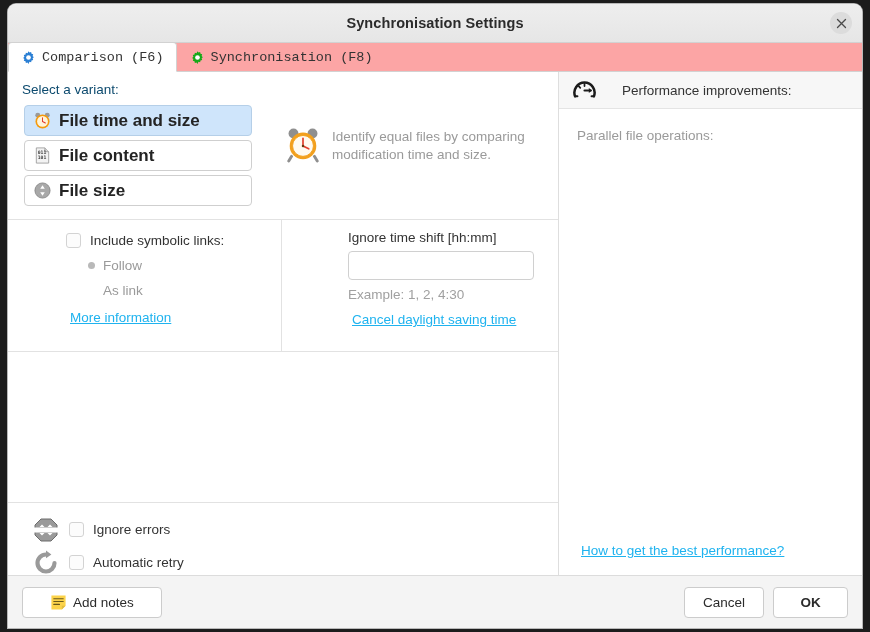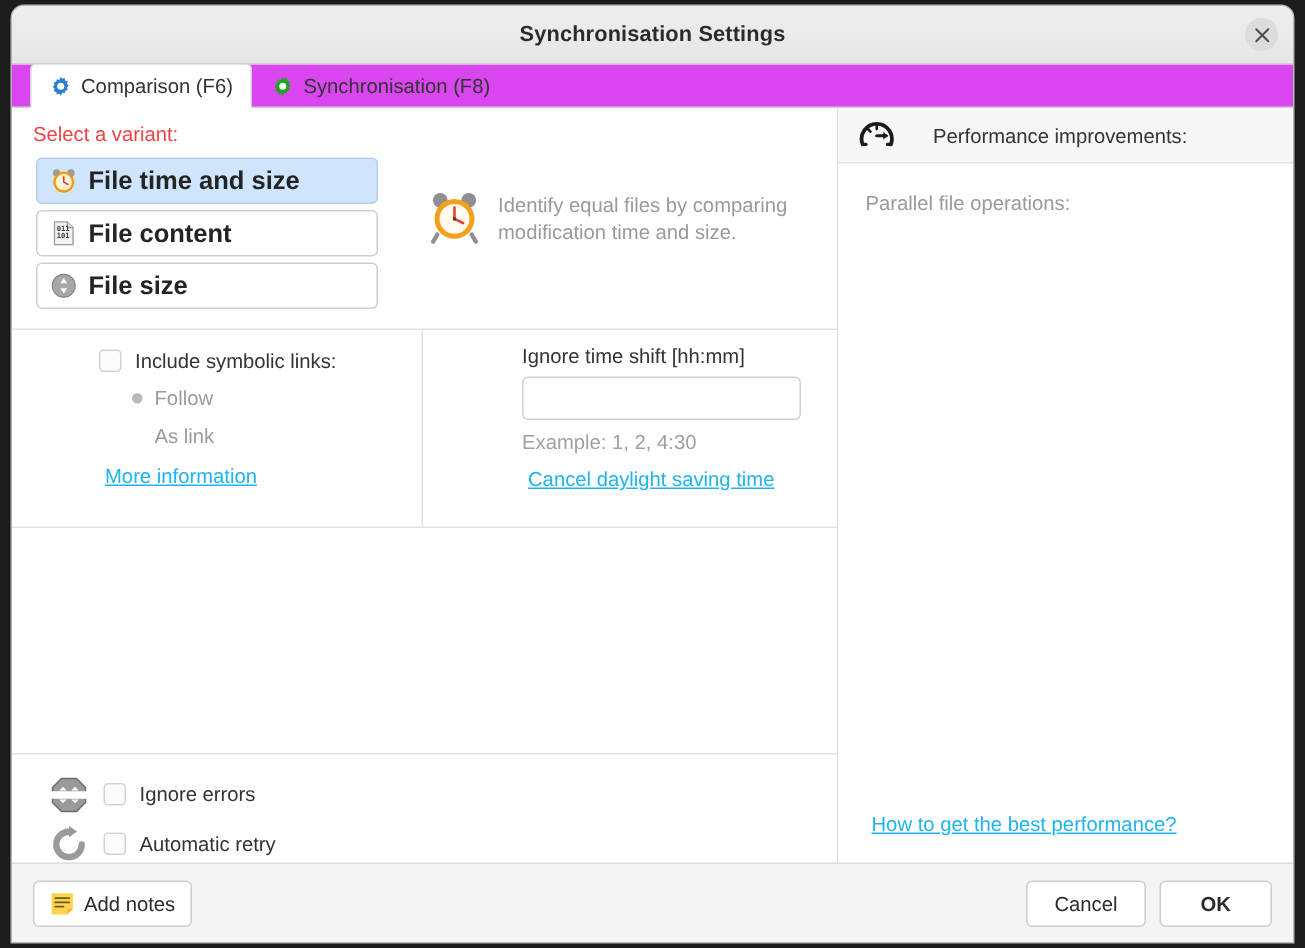--- a/index.html
+++ b/index.html
@@ -49,26 +49,27 @@
     background: #dcdcdc;
     display: flex; align-items: center; justify-content: center;
     cursor: pointer;
   }
   .close-btn svg { display:block; }
 
   
   .tabbar {
     flex: 0 0 29px;
     height: 29px;
-    background: #d946ef;
+    background: #fca5a5;
     border-bottom: 1px solid #d2d2d2;
     display: flex;
     align-items: flex-end;
-    padding-left: 12px;
-    box-sizing: border-box;
+    padding-left: 0;
+    box-sizing: border-box;
+    font-family: Liberation Mono, monospace;
   }
   .tab {
     height: 29px;
     display: flex;
     align-items: center;
     gap: 6px;
     padding: 0 12px;
     font-size: 13.5px;
     color: #333333;
     cursor: pointer;
@@ -112,21 +113,21 @@
   .variant-area {
     padding: 10px 0 0 0;
     position: relative;
     height: 148px;
     flex: 0 0 148px;
     box-sizing: border-box;
     border-bottom: 1px solid #e2e2e2;
   }
   .variant-label {
     font-size: 13.5px;
-    color: #ef4444;
+    color: #0c4a6e;
     margin: 0 0 8px 14px;
   }
   .variant-row { display: flex; }
   .variant-list {
     margin-left: 16px;
     width: 228px;
   }
   .variant-btn {
     height: 31px;
     display: flex;
@@ -317,21 +318,21 @@
     display: flex;
     align-items: center;
     justify-content: center;
     gap: 6px;
     font-size: 13.5px;
     color: #2b2b2b;
     cursor: pointer;
     box-sizing: border-box;
     font-family: "Liberation Sans", sans-serif;
   }
-  .btn-notes { padding: 0 10px; }
+  .btn-notes { padding: 0 27px; }
   .btn-notes .nico { width: 17px; height: 17px; display:block; }
   .spacer { flex: 1 1 auto; }
   .btn-cancel { width: 80px; margin-right: 9px; }
   .btn-ok { width: 75px; font-weight: bold; }
 </style>
 </head>
 <body>
 
 <div class="window">
 

